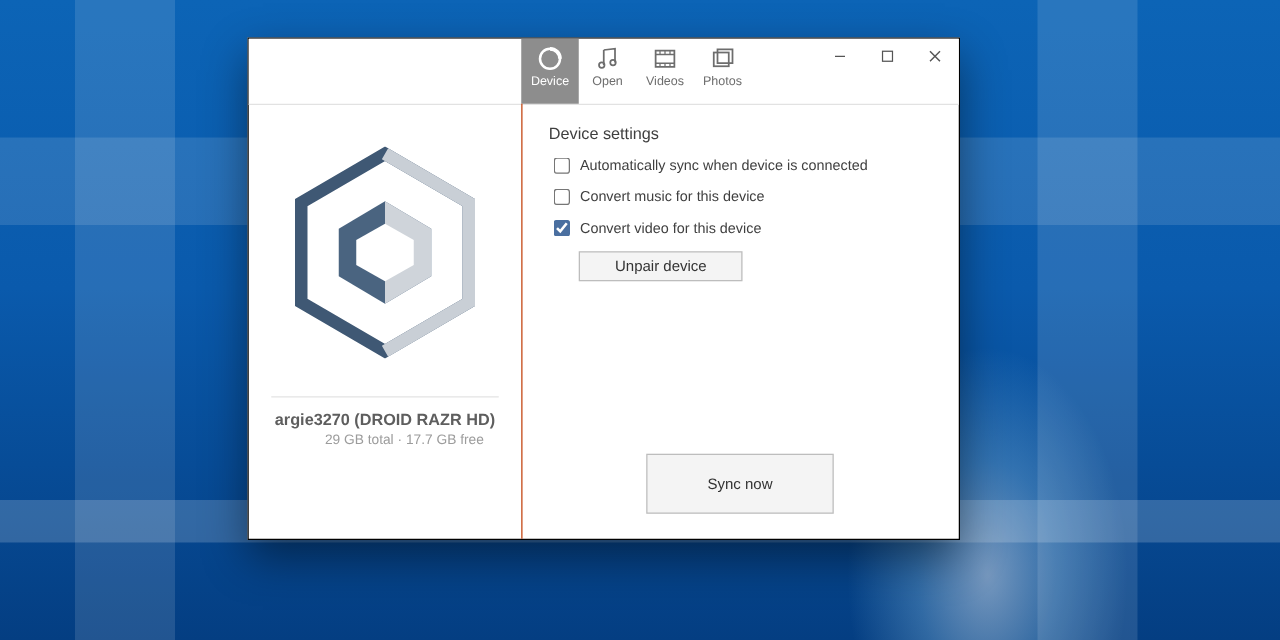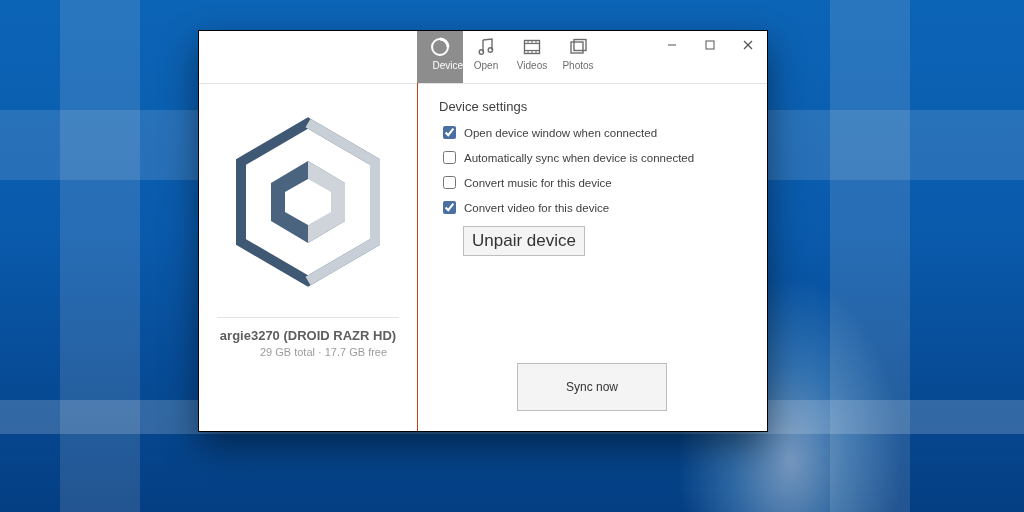--- a/index.html
+++ b/index.html
@@ -12,41 +12,41 @@
       linear-gradient(180deg,#0c64b6 0%,#0a5aac 45%,#043e82 100%);}
   .win-stripe{position:absolute;background:rgba(255,255,255,.12);}
   
   .app{position:absolute;left:198px;top:30px;width:568px;height:400px;
     background:#fff;border:1px solid #000;box-shadow:0 14px 34px rgba(0,0,0,.45);}
   .toolbar{position:absolute;left:0;top:0;right:0;height:52px;
     background:#fff;border-bottom:1px solid #e2e2e2;display:flex;}
   .tool-spacer{flex:0 0 218px;}
   .tab{width:46px;height:52px;text-align:center;color:#6d6d6d;font-size:10px;
     padding-top:6px;box-sizing:border-box;cursor:pointer;}
-  .tab.active{background:#8d8d8d;color:#fff;text-align:right;}
+  .tab.active{background:#8d8d8d;color:#fff;}
   .tab .ico{display:block;margin:0 auto 3px;width:20px;height:20px;}
   .winctrls{position:absolute;right:0;top:0;height:28px;display:flex;}
   .winbtn{width:38px;height:28px;display:flex;align-items:center;
     justify-content:center;color:#555;font-size:11px;cursor:pointer;}
   .winbtn svg{display:block;}
   .leftpane{position:absolute;left:0;top:52px;width:218px;bottom:0;
     border-right:1px solid #c2410c;text-align:center;}
   .device-graphic{margin:34px auto 0;width:150px;height:170px;}
   .dev-rule{border:none;border-top:1px solid #e3e3e3;margin:30px 18px 10px;}
   .dev-name{font-size:13px;color:#5e5e5e;font-weight:600;}
   .dev-sub{font-size:11px;color:#9c9c9c;margin-top:3px;padding-left:31px;}
   .rightpane{position:absolute;left:218px;right:0;top:52px;bottom:0;
     padding:16px 18px 0 22px;box-sizing:border-box;color:#3f3f3f;}
   .sect-title{font-size:13px;margin-bottom:12px;}
   .chkrow{display:flex;align-items:center;font-size:11.5px;margin:0 0 12px 4px;
     cursor:pointer;}
   .chkrow input{margin:0 8px 0 0;width:13px;height:13px;accent-color:#4a6fa0;}
   .status-line{font-size:11.5px;margin:4px 0 10px 24px;}
   .btn{display:inline-block;background:#f4f4f4;border:1px solid #bdbdbd;
-    font-size:17px;padding:4px 8px;cursor:pointer;color:#333;}
+    font-size:12px;padding:4px 28px;cursor:pointer;color:#333;}
   .unpair{margin-left:24px;}
   .syncwrap{position:absolute;left:0;right:0;bottom:20px;text-align:center;}
   .syncbtn{padding:16px 48px;font-size:12px;}
 </style>
 </head>
 <body>
 
 <div class="desktop">
 
   <div class="win-stripe" style="left:60px;top:0;width:80px;height:512px"></div>
@@ -140,24 +140,20 @@
       </div>
       <hr class="dev-rule">
       <div class="dev-name">argie3270 (DROID RAZR HD)</div>
       <div class="dev-sub">29 GB total · 17.7 GB free</div>
     </div>
 
     <div class="rightpane">
       <div class="sect-title">Device settings</div>
 
       <label class="chkrow">
-        <input type="checkbox" checked="" style="">
-        <span>Open device window when connected</span>
-      </label>
-      <label class="chkrow">
         <input type="checkbox" style="">
         <span>Automatically sync when device is connected</span>
       </label>
       <label class="chkrow">
         <input type="checkbox" style="">
         <span>Convert music for this device</span>
       </label>
       <label class="chkrow">
         <input type="checkbox" checked="" style="">
         <span>Convert video for this device</span>

